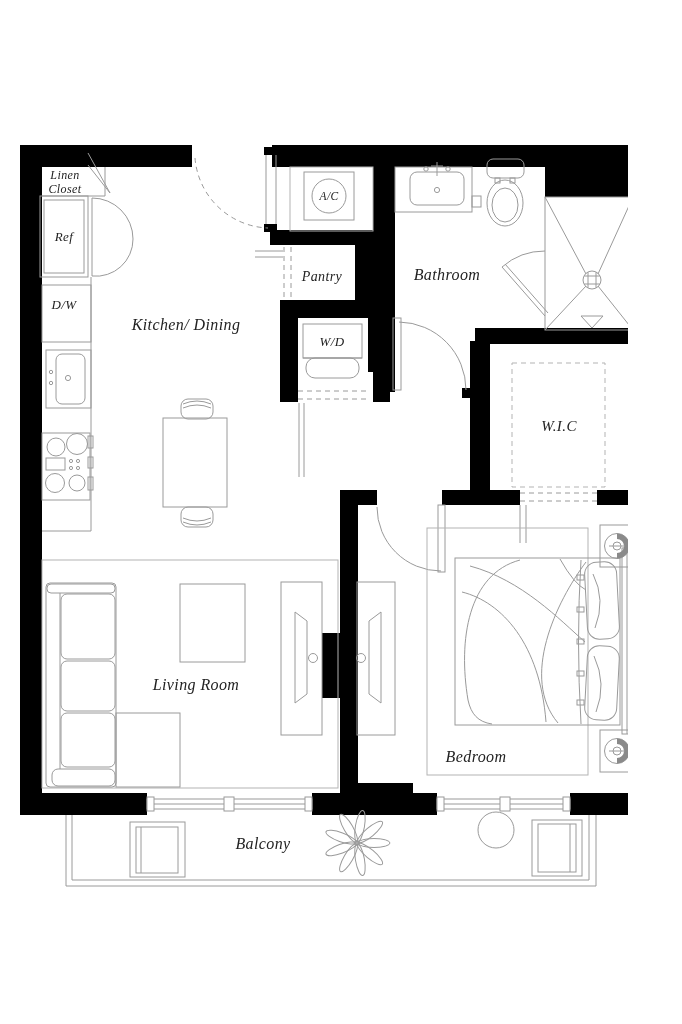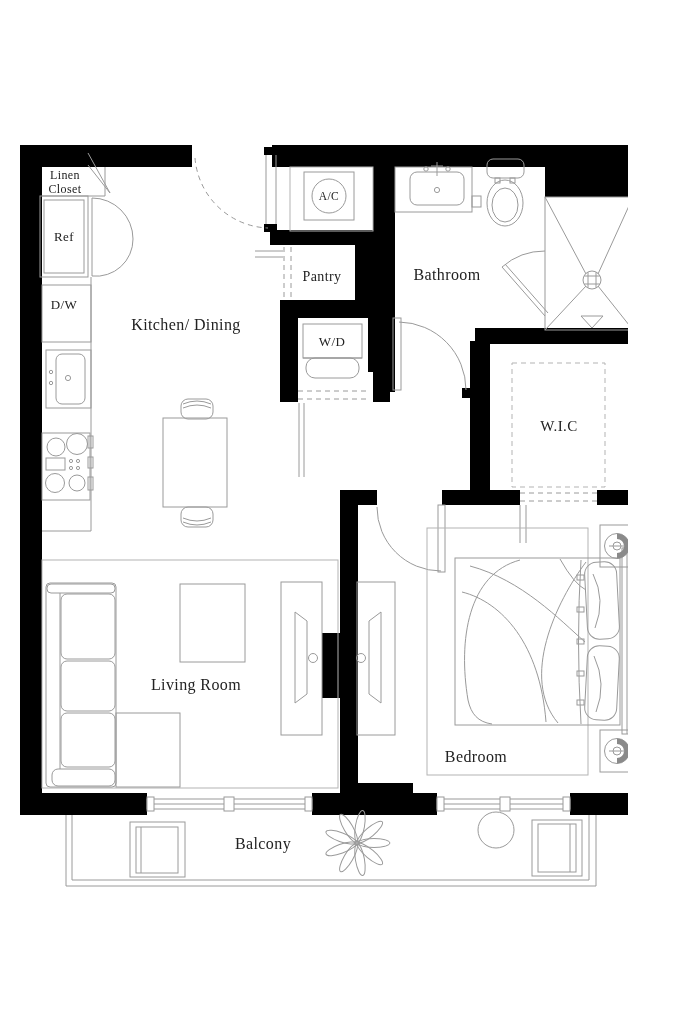--- a/index.html
+++ b/index.html
@@ -3,21 +3,21 @@
 <meta charset="utf-8">
 <style>
   :root{
     --wall:#000000;
     --line:#9a9a9a;
     --sketch:#b3b3b3;
     --text:#222222;
     --bg:#ffffff;
   }
   html,body{margin:0;padding:0;background:var(--bg);}
-  .page{width:628px;height:1024px;background:var(--bg);position:relative;overflow:hidden;}
+  .page{width:628px;height:1024px;background:var(--bg);position:relative;overflow:hidden;font-style:italic;}
   svg{display:block;}
   .wall{fill:var(--wall);stroke:none;}
   .ln{fill:none;stroke:var(--line);stroke-width:1;}
   .lnw{fill:#ffffff;stroke:var(--line);stroke-width:1;}
   .sk{fill:none;stroke:var(--sketch);stroke-width:1;}
   .dash{stroke-dasharray:5 4;}
   .fillg{fill:#8a8a8a;stroke:none;}
   text{font-family:"Liberation Serif","DejaVu Serif",serif;fill:var(--text);letter-spacing:.4px;}
   .t16{font-size:16px;}
   .t15{font-size:15px;}

